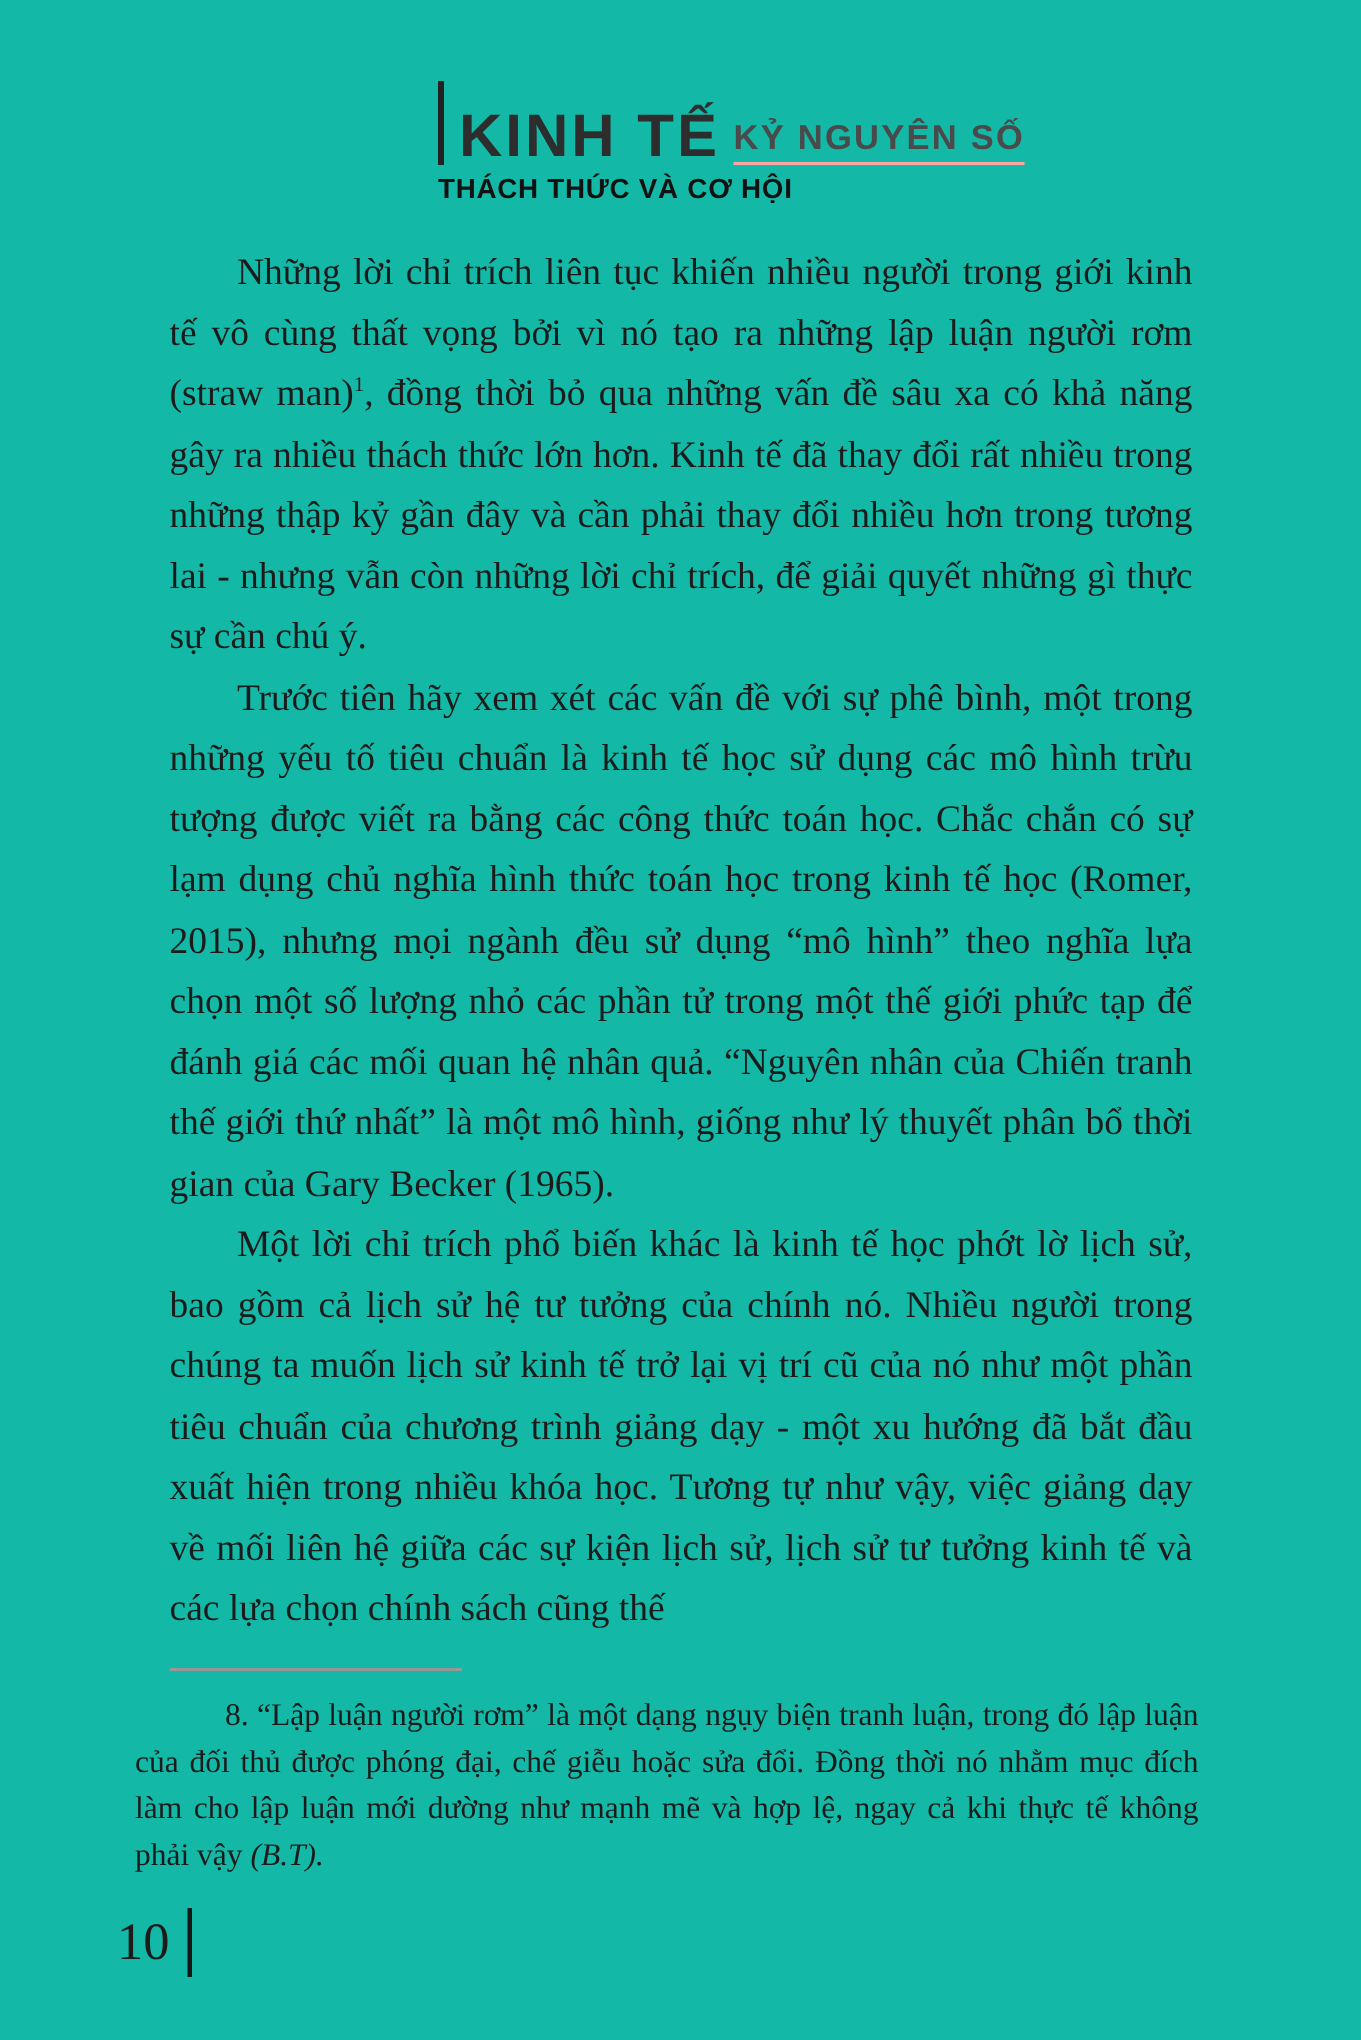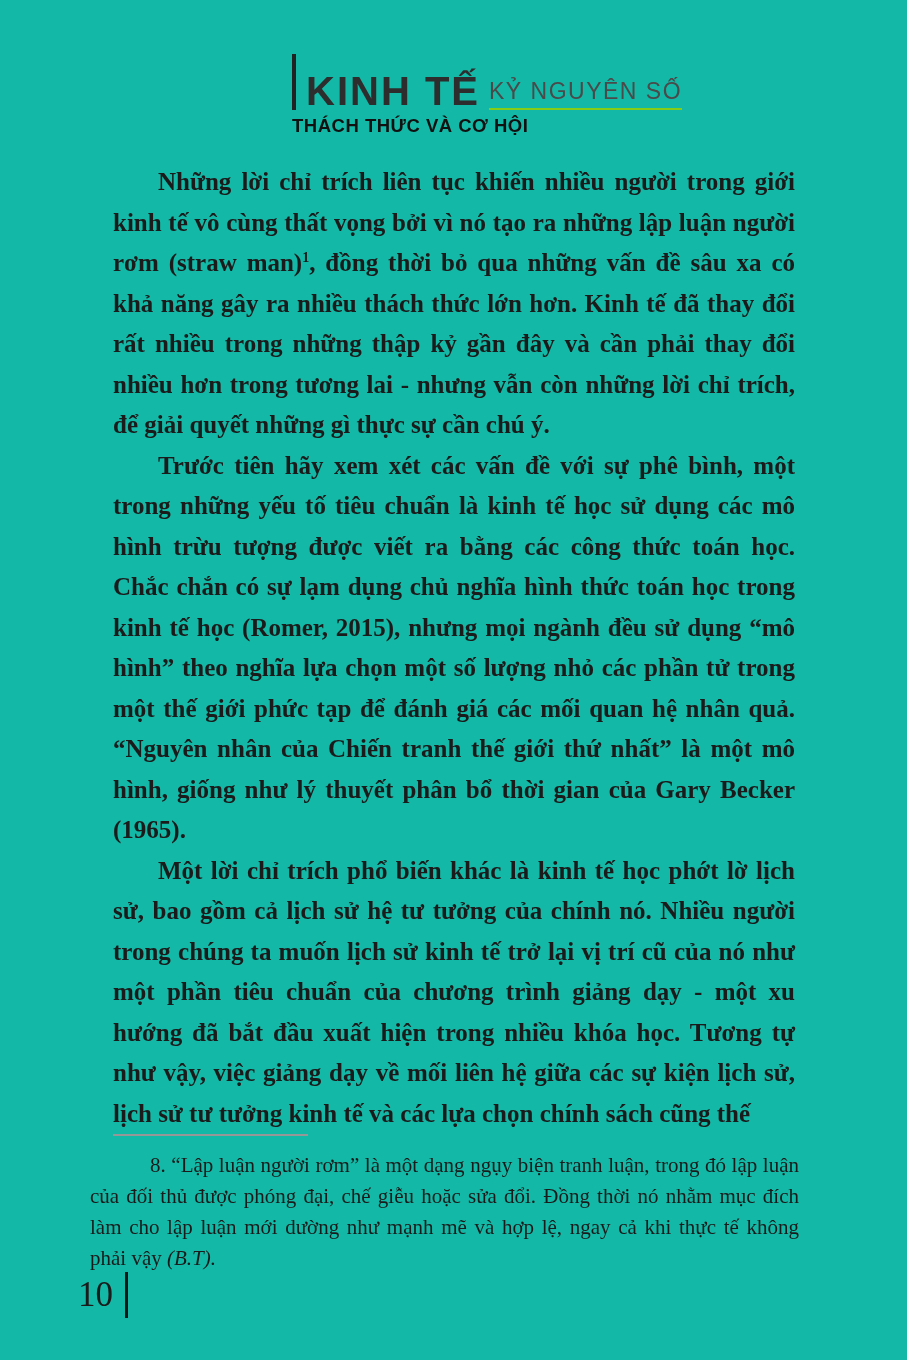--- a/index.html
+++ b/index.html
@@ -30,26 +30,26 @@
     line-height: 0.92;
     font-weight: bold;
     letter-spacing: 2px;
     color: #2d2d2d;
     margin-left: 10px;
   }
   .logo-sub {
     font-family: "Liberation Sans", sans-serif;
     font-size: 23px;
     line-height: 1;
-    font-weight: normal;
+    font-weight: bold;
     letter-spacing: 1.5px;
     color: #4a4a4a;
     margin-left: 9px;
     padding-bottom: 5px;
-    border-bottom: 2px solid #84cc16;
+    border-bottom: 2px solid #fca5a5;
   }
   .logo-subtitle {
     font-family: "Liberation Sans", sans-serif;
     font-size: 18.5px;
     font-weight: bold;
     letter-spacing: 0.5px;
     color: #111;
     text-align: left;
     margin-top: 5px;
   }
@@ -58,21 +58,20 @@
   .body-text {
     margin: 0 112px 0 113px;
     min-height: 950px;
   }
   .para {
     font-size: 25px;
     line-height: 40.5px;
     text-align: justify;
     text-indent: 45px;
     color: #1b1b1b;
-    font-weight: bold;
   }
   .para sup {
     font-size: 14px;
     line-height: 0;
     vertical-align: super;
   }
 
   
   .footnote-block {
     margin: 0 108px 0 90px;

